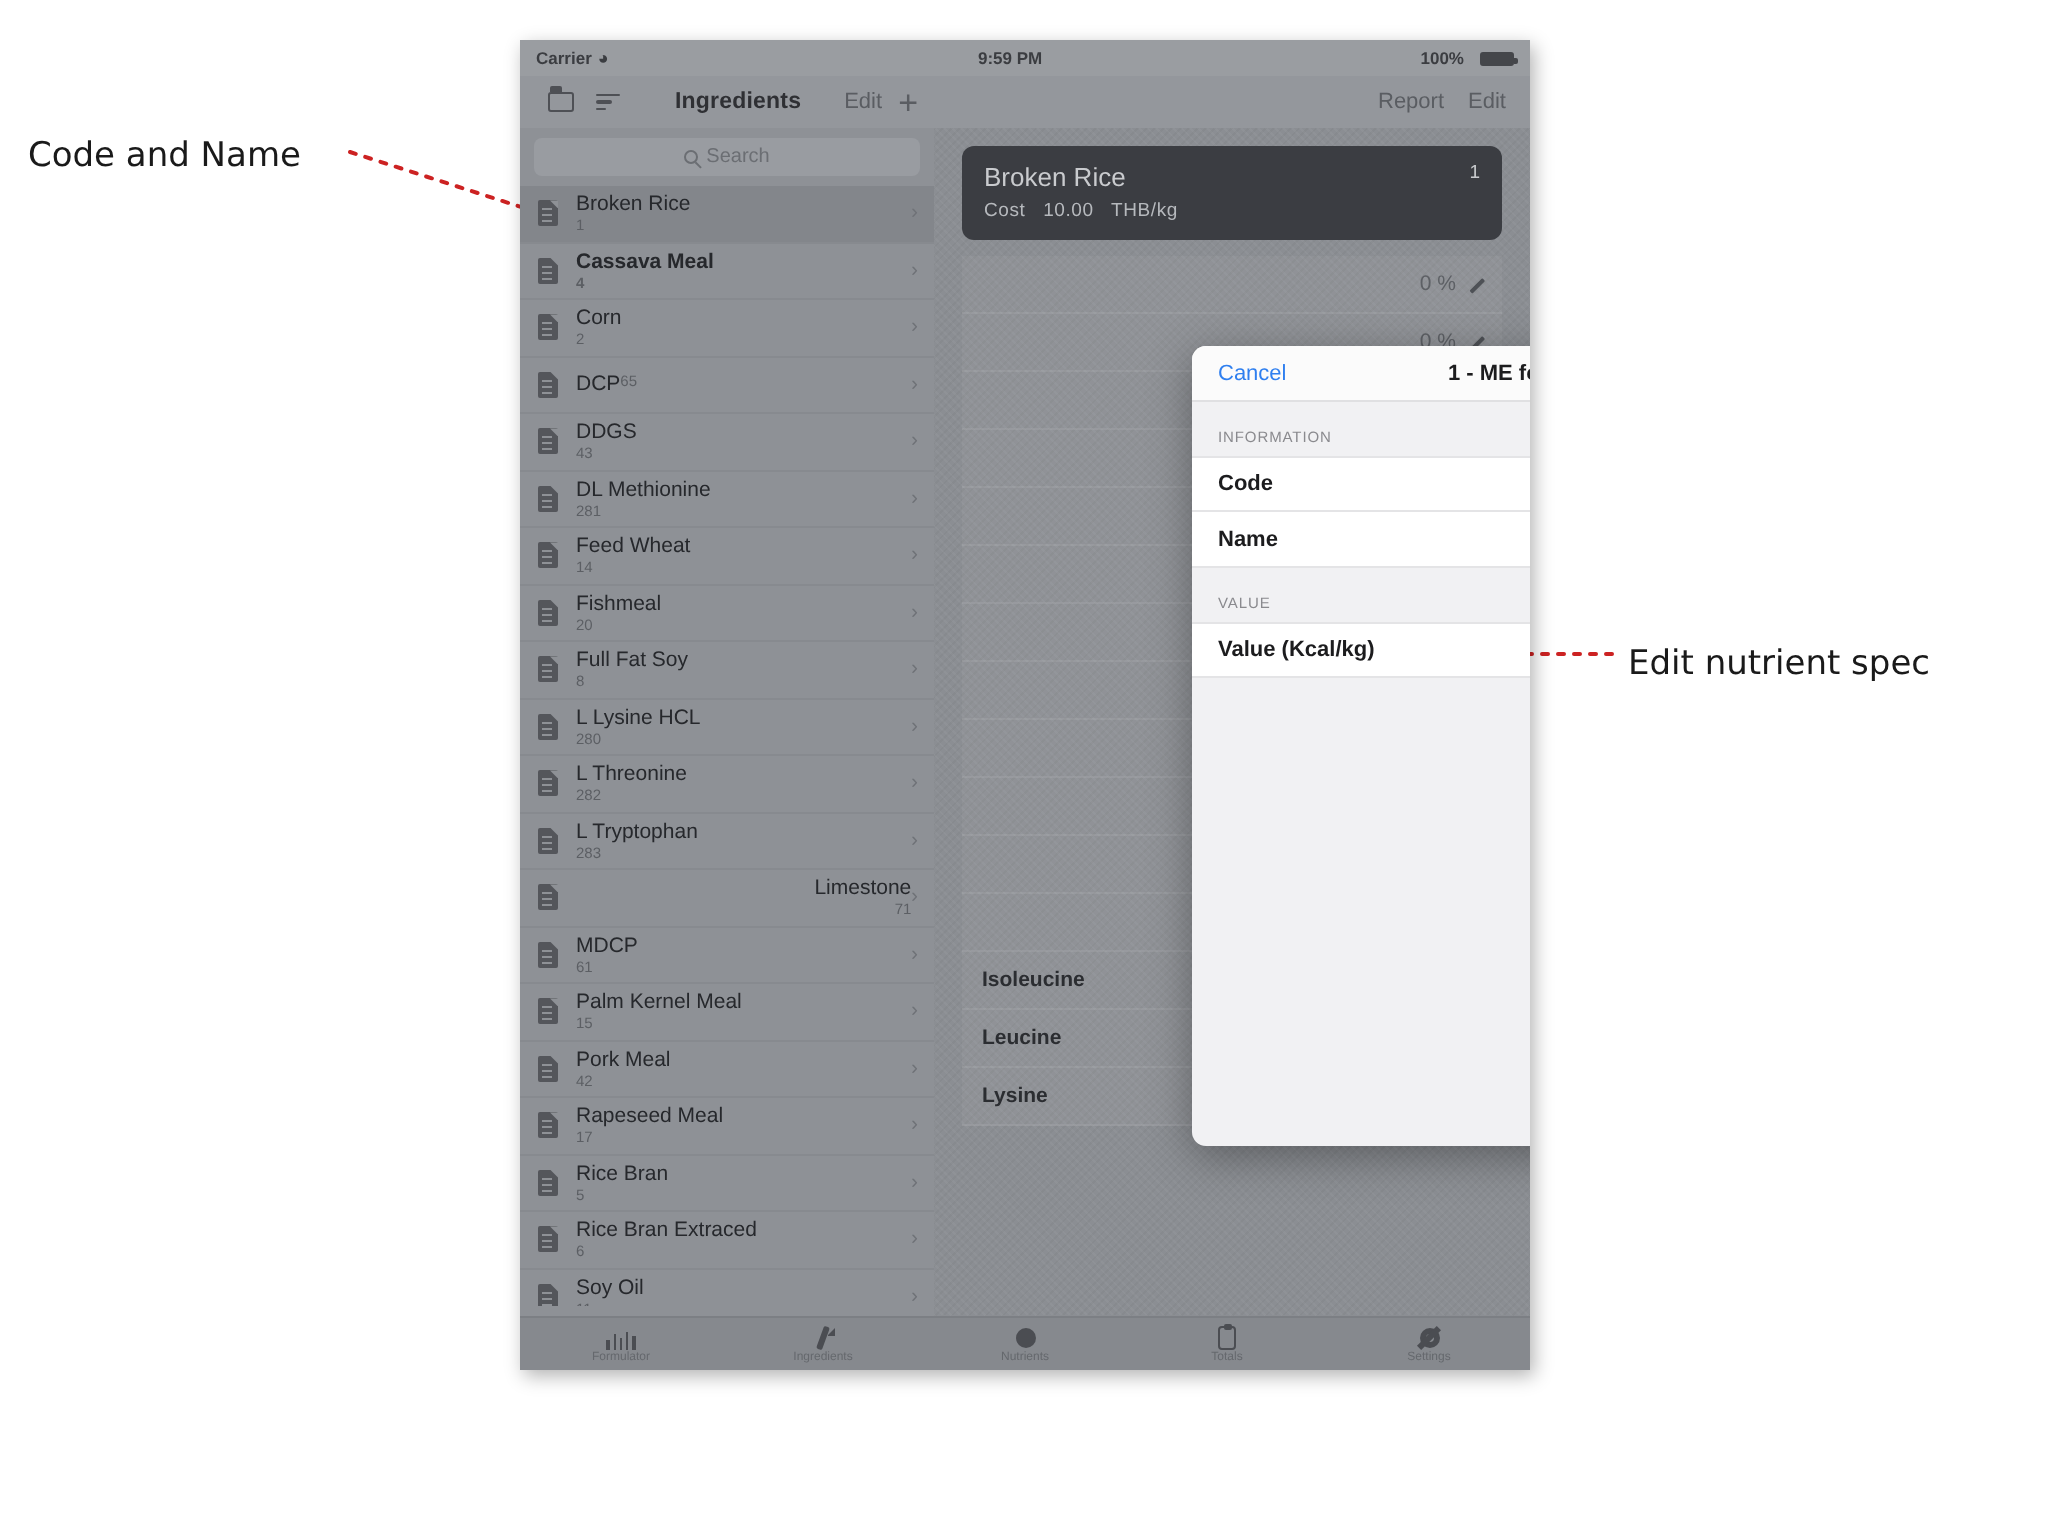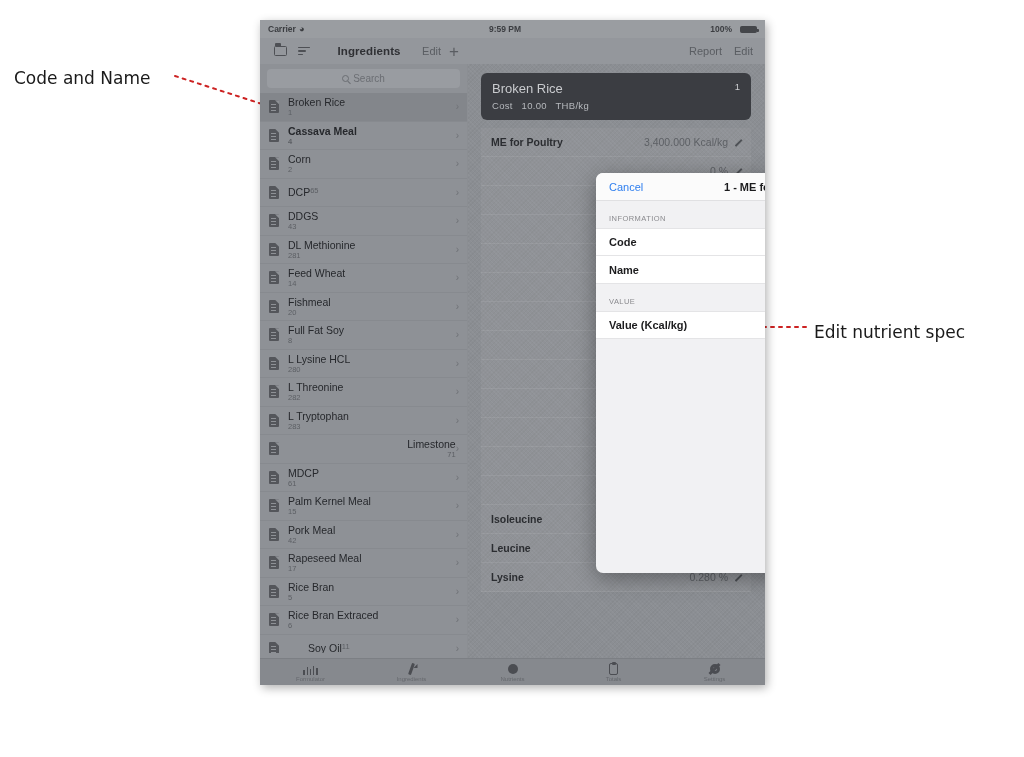--- a/index.html
+++ b/index.html
@@ -408,21 +408,21 @@
           <div class="ing-row">
             <span class="doc-ico"></span>
             <span class="ing-text" style="display: flex; flex-direction: column;">
               <span class="ing-name">Rice Bran Extraced</span>
               <span class="ing-code">6</span>
             </span>
             <span class="chev">›</span>
           </div>
           <div class="ing-row">
             <span class="doc-ico"></span>
-            <span class="ing-text" style="display: flex;  margin-left: 20px;">
+            <span class="ing-text" style="display: flex; flex-direction: column;">
               <span class="ing-name">Soy Oil</span>
               <span class="ing-code">11</span>
             </span>
             <span class="chev">›</span>
           </div>
         </div>
     </div>
 
     <div id="rightpane">
       <div class="right-toolbar">
@@ -437,27 +437,20 @@
           <span>Cost</span>
           &nbsp;
           <span>10.00</span>
           &nbsp;
           <span>THB/kg</span>
         </div>
       </div>
 
       <div class="nut-list" id="nut-list">
           <div class="nut-row">
-            <span class="nut-name">ME for Poultry</span>
-            <span class="nut-val">
-              <span>3,400.000 Kcal/kg</span>
-              <span class="pencil"></span>
-            </span>
-          </div>
-          <div class="nut-row">
             <span class="nut-name"></span>
             <span class="nut-val">
               <span>0 % </span>
               <span class="pencil"></span>
             </span>
           </div>
           <div class="nut-row">
             <span class="nut-name"></span>
             <span class="nut-val">
               <span>0 % </span>

